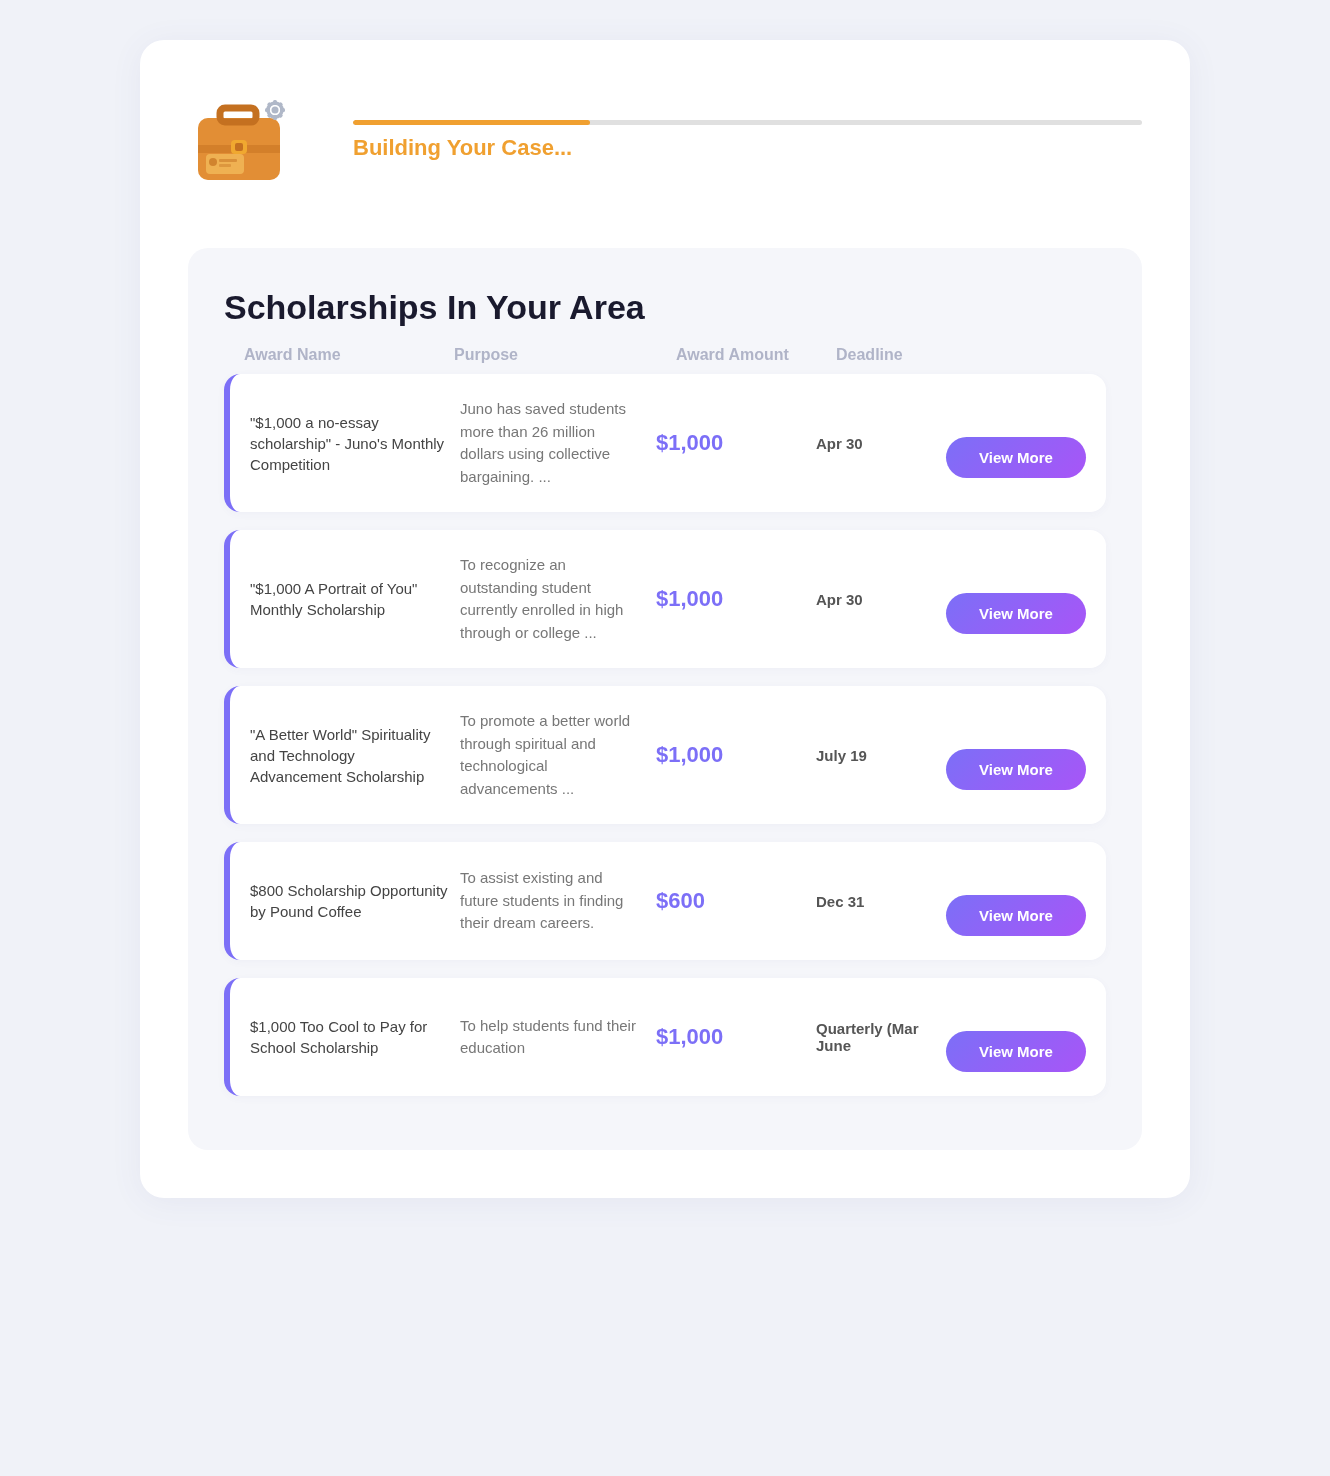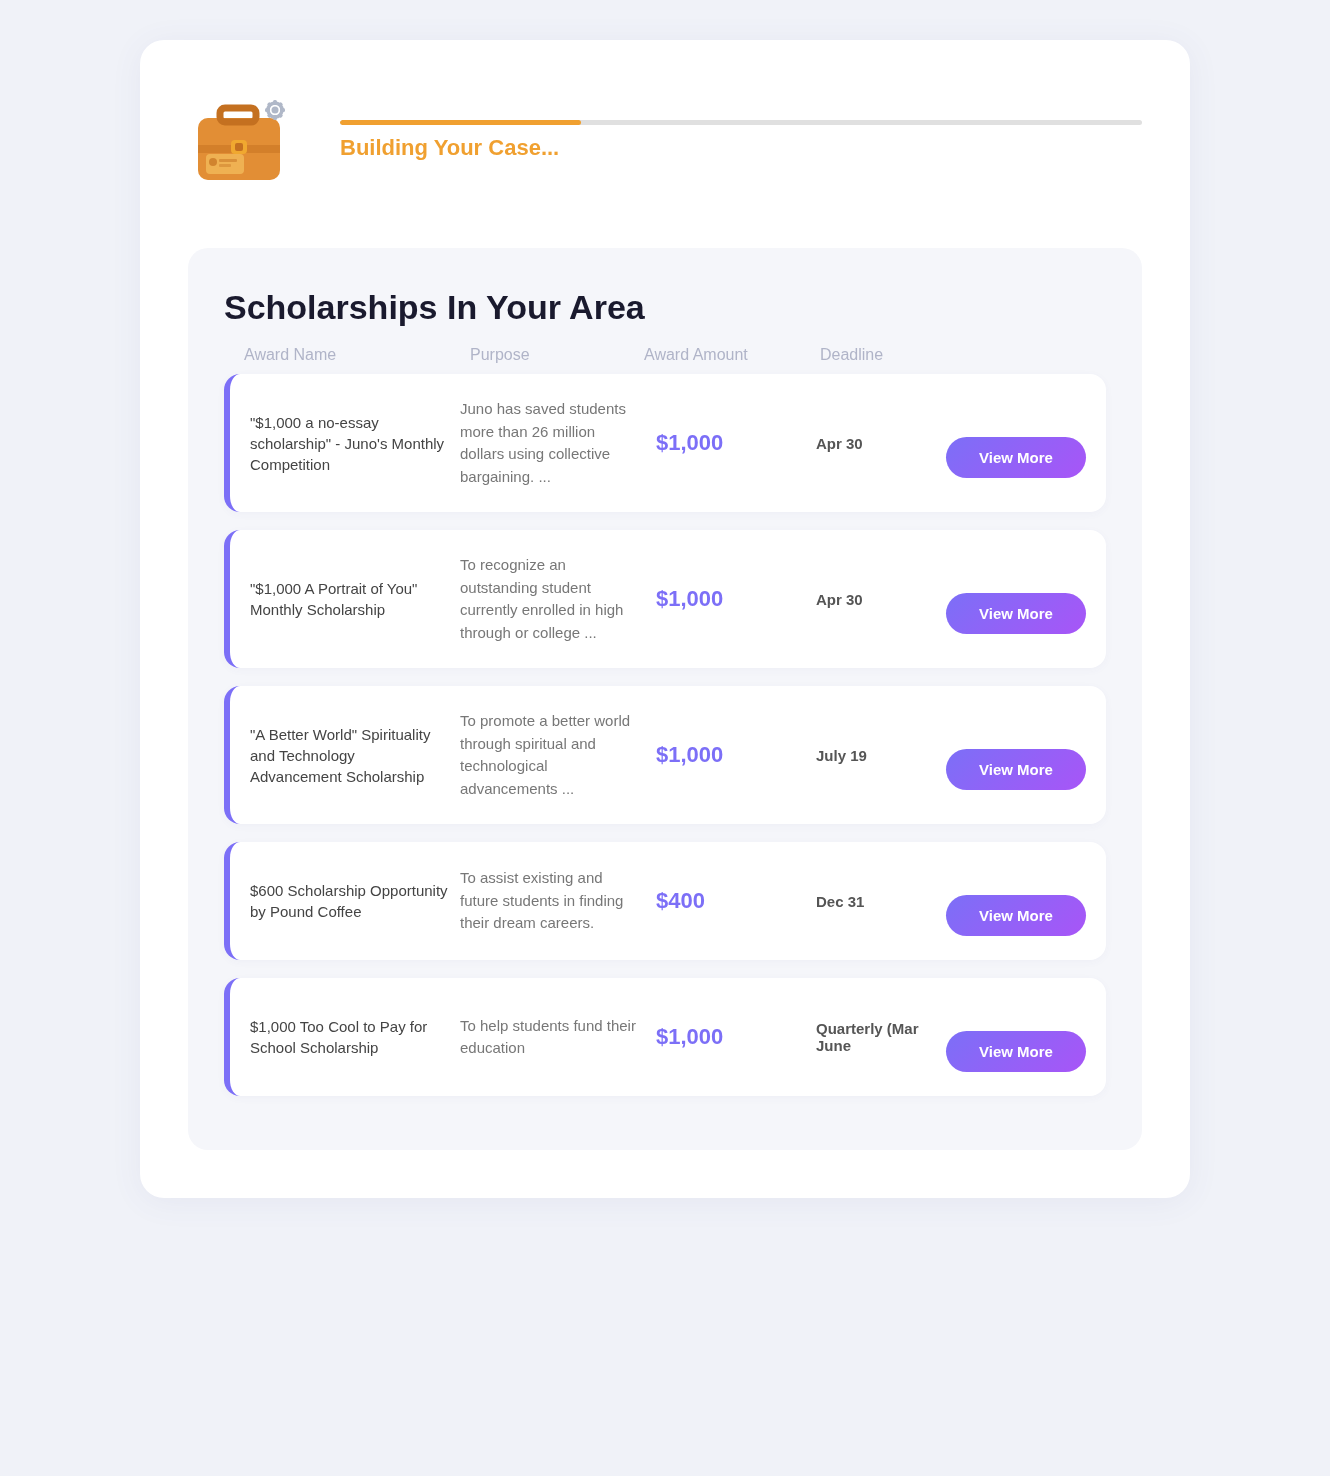--- a/index.html
+++ b/index.html
@@ -16,21 +16,21 @@
       padding: 40px 48px 48px 48px;
       max-width: 1050px;
       margin: 0 auto;
       box-shadow: 0 4px 32px rgba(80,80,160,0.07);
     }
 
     
     .header-section {
       display: flex;
       align-items: center;
-      gap: 32px;
+      gap: 45px;
       margin-bottom: 48px;
     }
     .header-icon {
       width: 120px;
       height: 120px;
       flex-shrink: 0;
       position: relative;
     }
     .header-text-area {
       display: flex;
@@ -68,22 +68,21 @@
       font-weight: 800;
       color: #1a1a2e;
       margin-bottom: 19px;
     }
     .table-header {
       display: grid;
       grid-template-columns: 210px 1fr 160px 130px 140px;
       padding: 0 0 10px 20px;
       color: #b0b4c8;
       font-size: 16px;
-      font-weight: 400;
-      gap: 16px;
+      font-weight: 700;
     }
     .scholarship-row {
       background: #fff;
       border-radius: 16px;
       margin-bottom: 18px;
       display: grid;
       grid-template-columns: 210px 1fr 160px 130px 140px;
       align-items: center;
       padding: 24px 20px;
       border-left: 6px solid #7c6ff7;
@@ -207,23 +206,23 @@
     <button class="view-more-btn">View More</button>
   </div>
         <div class="scholarship-row">
     <span class="award-name">"A Better World" Spirituality and Technology Advancement Scholarship</span>
     <span class="purpose-text">To promote a better world through spiritual and technological advancements ...</span>
     <span class="award-amount">$1,000</span>
     <span class="deadline-text">July 19</span>
     <button class="view-more-btn">View More</button>
   </div>
         <div class="scholarship-row">
-    <span class="award-name">$600 Scholarship Opportunity by Pound Coffee</span>
+    <span class="award-name">$800 Scholarship Opportunity by Pound Coffee</span>
     <span class="purpose-text">To assist existing and future students in finding their dream careers.</span>
-    <span class="award-amount">$400</span>
+    <span class="award-amount">$600</span>
     <span class="deadline-text">Dec 31</span>
     <button class="view-more-btn">View More</button>
   </div>
         <div class="scholarship-row">
     <span class="award-name">$1,000 Too Cool to Pay for School Scholarship</span>
     <span class="purpose-text">To help students fund their education</span>
     <span class="award-amount">$1,000</span>
     <span class="deadline-text">Quarterly (Mar
 June</span>
     <button class="view-more-btn">View More</button>

